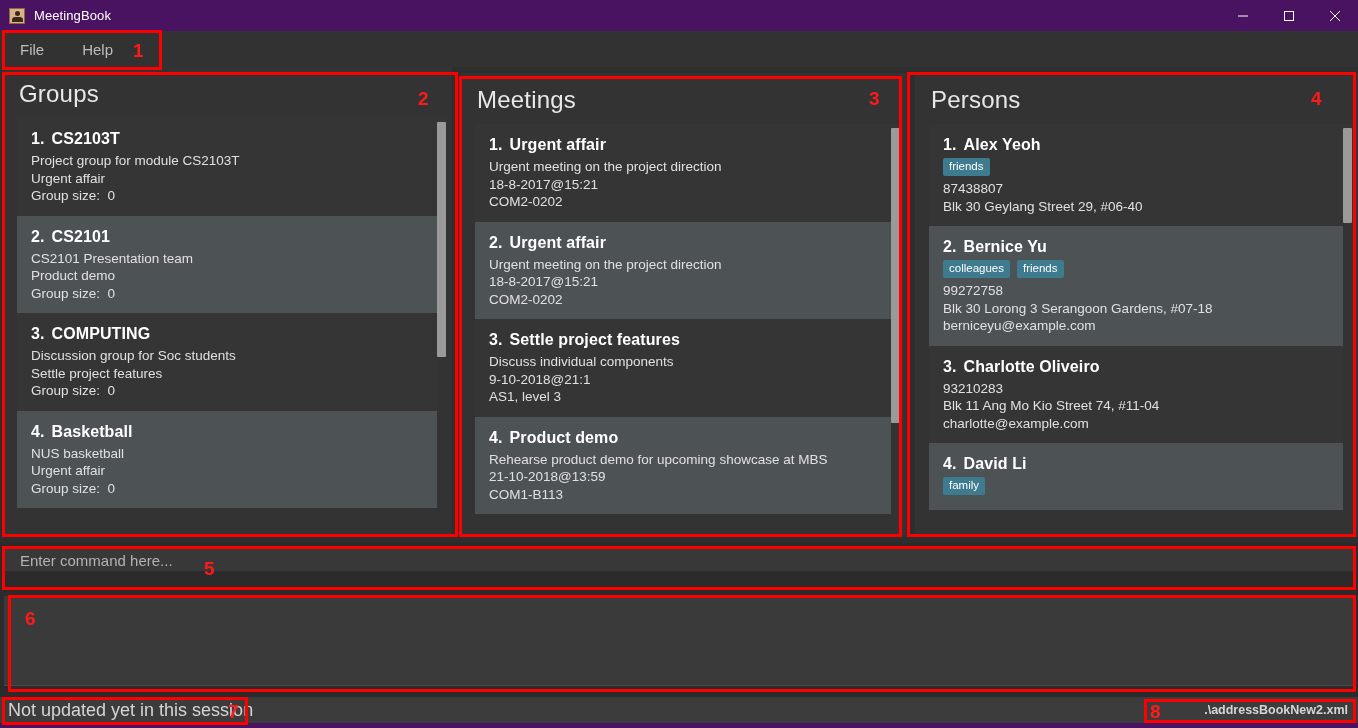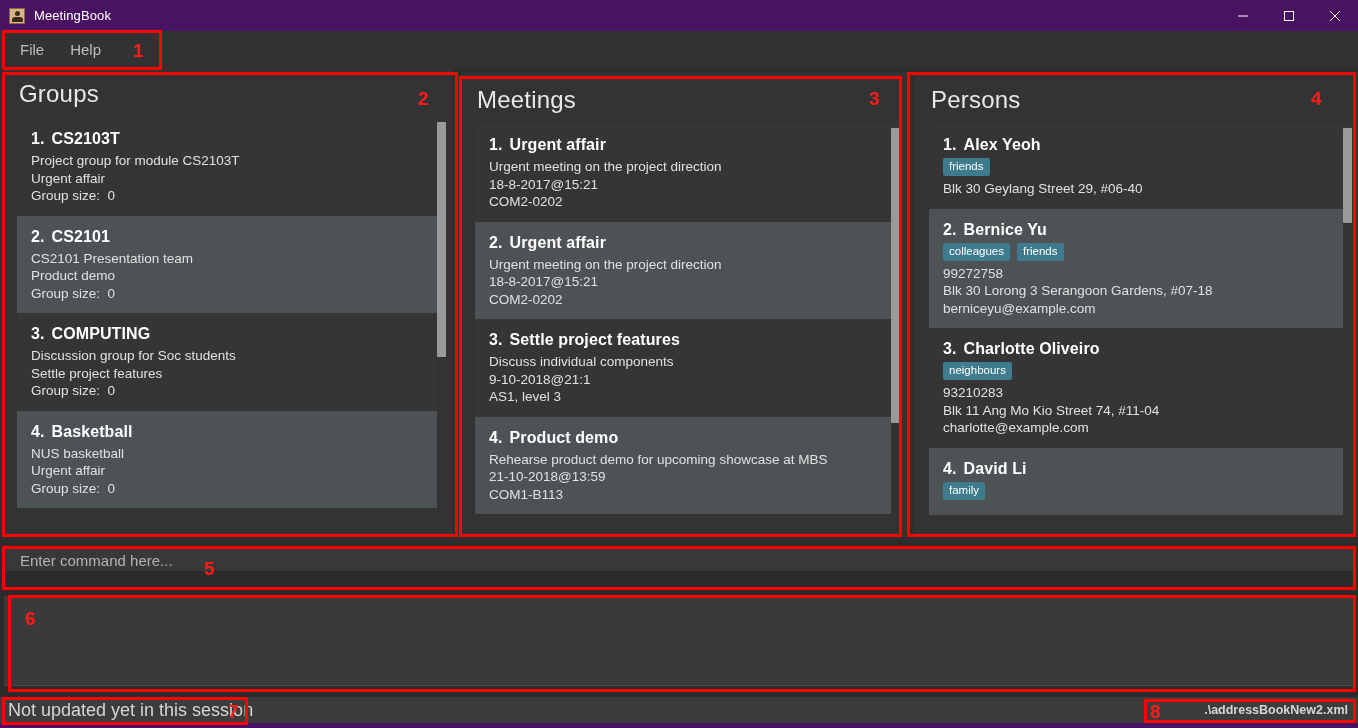--- a/index.html
+++ b/index.html
@@ -46,21 +46,21 @@
   .win-btn {
     width:46px; height:31px; display:flex; align-items:center; justify-content:center;
     color:#ffffff;
   }
   .win-btn svg { display:block; }
 
   
   .menubar {
     position:absolute; left:0; top:31px; width:1358px; height:36px;
     background:#323232;
-    display:flex; align-items:center;
+    display:flex; align-items:center;gap:12px;
   }
   .menu-item {
     color:#bdbdbd; font-size:15px; padding:3px 10px; margin-left:6px;
   }
   .menu-item:first-child { margin-left:10px; }
 
   
   .panels {
     position:absolute; left:0; top:67px; width:1358px; height:476px;
     background:#2e2e2e;
@@ -295,41 +295,39 @@
       <div class="panel-title">Persons</div>
       <div class="list-wrap">
         <div class="list">
           <div class="card odd">
             <div class="hdr">
               <span class="idx">1.</span><span>Alex Yeoh</span>
             </div>
             <div class="tags">
               <span class="tag">friends</span>
             </div>
+            <div class="line">87438807</div>
             <div class="line">Blk 30 Geylang Street 29, #06-40</div>
           </div>
           <div class="card even">
             <div class="hdr">
               <span class="idx">2.</span><span>Bernice Yu</span>
             </div>
             <div class="tags">
               <span class="tag">colleagues</span>
               <span class="tag">friends</span>
             </div>
             <div class="line">99272758</div>
             <div class="line">Blk 30 Lorong 3 Serangoon Gardens, #07-18</div>
             <div class="line">berniceyu@example.com</div>
           </div>
           <div class="card odd">
             <div class="hdr">
               <span class="idx">3.</span><span>Charlotte Oliveiro</span>
             </div>
-            <div class="tags">
-              <span class="tag">neighbours</span>
-            </div>
             <div class="line">93210283</div>
             <div class="line">Blk 11 Ang Mo Kio Street 74, #11-04</div>
             <div class="line">charlotte@example.com</div>
           </div>
           <div class="card even">
             <div class="hdr">
               <span class="idx">4.</span><span>David Li</span>
             </div>
             <div class="tags">
               <span class="tag">family</span>

